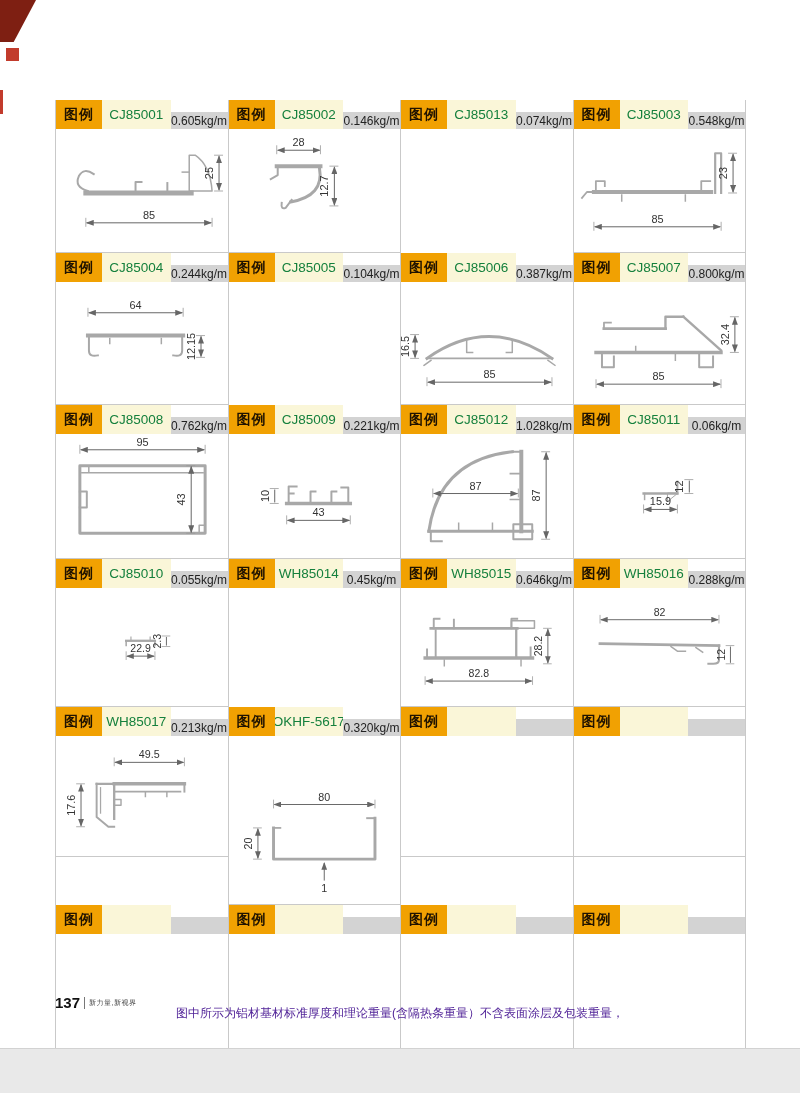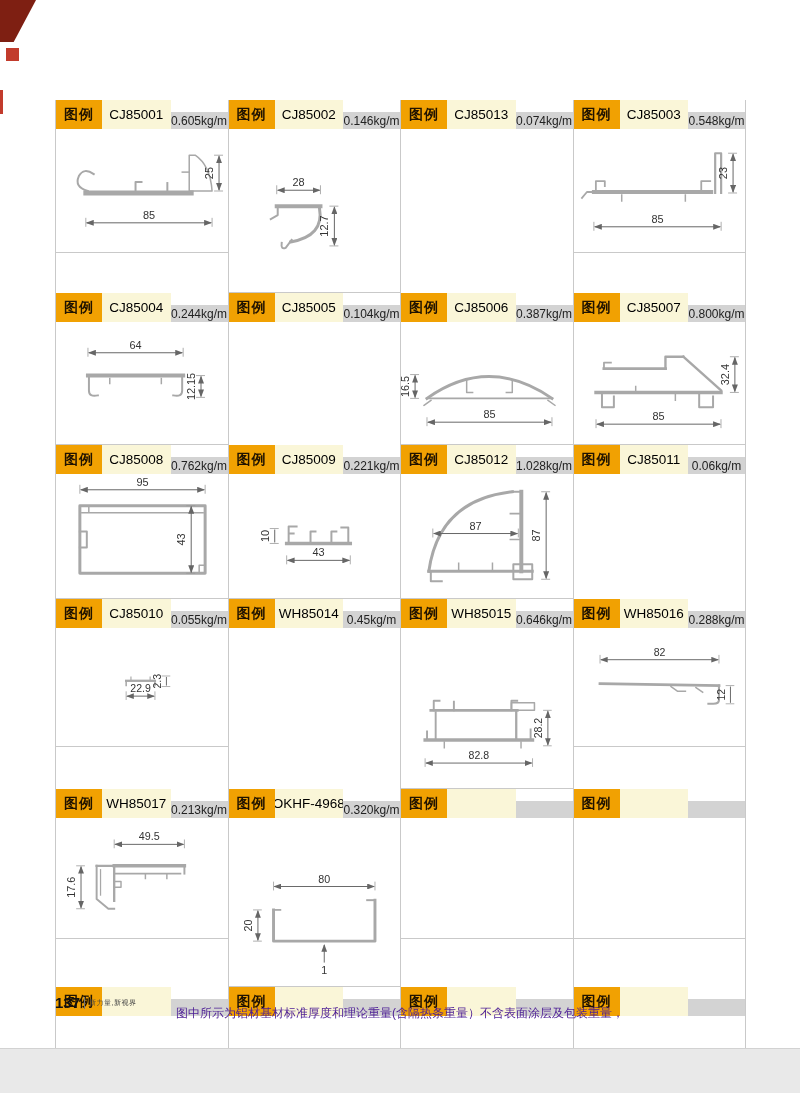--- a/index.html
+++ b/index.html
@@ -13,21 +13,21 @@
   .etab{position:absolute;left:0;top:90px;width:3px;height:24px;}
 
   
   .grid{position:absolute;left:55px;top:100px;width:690px;border-left:1px solid #c9c9c9;}
   .row{display:flex;}
   .cell{width:172.5px;box-sizing:border-box;border-right:1px solid #c9c9c9;}
   .chead{display:flex;height:29px;}
   .lg{width:46px;background:var(--orange,#F1A102);color:#201300;font-weight:bold;
       font-size:14px;display:flex;align-items:center;justify-content:center;letter-spacing:1px;}
   .code{flex:1;background:var(--cream,#FAF6D8);font-size:13.5px;display:flex;align-items:center;
-        justify-content:center;color:#000000;white-space:nowrap;overflow:hidden;}
+        justify-content:center;color:#15803d;white-space:nowrap;overflow:hidden;}
   .wt{width:57px;background:var(--gray,#D3D3D3);font-size:12px;display:flex;align-items:center;
       justify-content:center;color:#222;white-space:nowrap;margin-top:12px;}
   .cbody{border-bottom:1px solid #c9c9c9;background:#fff;display:flex;
          align-items:center;justify-content:center;}
 
   
   .prof{fill:none;stroke:#a8a8a8;stroke-linecap:square;stroke-linejoin:round;}
   .dim{stroke:#666;stroke-width:1;fill:none;}
   .ext{stroke:#999;stroke-width:0.8;fill:none;}
   .dlbl{font-family:"Liberation Sans",sans-serif;font-size:11px;fill:#333;}
@@ -76,21 +76,21 @@
               <text x="158" y="43" class="dlbl" text-anchor="middle" transform="rotate(-90 158 43)">25</text>
             </svg>
           </div>
         </div>
         <div class="cell">
           <div class="chead">
             <span class="lg">图例</span>
             <span class="code">CJ85002</span>
             <span class="wt">0.146kg/m</span>
           </div>
-          <div class="cbody" style="height: 123px; margin-top: 40px;">
+          <div class="cbody" style="height: 123px;">
             <svg width="171" height="122" viewBox="0 0 172 122" preserveAspectRatio="xMidYMid meet">
               <path d="M48 36 H92" class="prof" stroke-width="4"></path>
               <path d="M91 38 q5 28 -29 34" class="prof" stroke-width="3"></path>
               <path d="M49 36 v9 l-7 4" class="prof" stroke-width="2"></path>
               <path d="M63 70 l-6 8 q-5 2 -4 -5" class="prof" stroke-width="2"></path>
               <line x1="48" y1="15" x2="48" y2="24" class="ext"></line>
               <line x1="92" y1="15" x2="92" y2="24" class="ext"></line>
               <line x1="49" y1="20" x2="91" y2="20" class="dim" marker-start="url(#arwS)" marker-end="url(#arwE)"></line>
               <text x="70" y="16" class="dlbl" text-anchor="middle">28</text>
               <line x1="101" y1="36" x2="110" y2="36" class="ext"></line>
@@ -290,20 +290,36 @@
               <text x="140" y="60" class="dlbl" text-anchor="middle" transform="rotate(-90 140 60)">87</text>
             </svg>
           </div>
         </div>
         <div class="cell">
           <div class="chead">
             <span class="lg">图例</span>
             <span class="code">CJ85011</span>
             <span class="wt">0.06kg/m</span>
           </div>
+          <div class="cbody" style="height: 124px;">
+            <svg width="171" height="123" viewBox="0 0 172 122" preserveAspectRatio="xMidYMid meet">
+              <path d="M70 58 H104" class="prof" stroke-width="2.4"></path>
+              <path d="M71 58 v6" class="prof" stroke-width="1.5"></path>
+              <path d="M104 58 v-12" class="prof" stroke-width="2"></path>
+              <path d="M104 58 l-10 8 v-8 Z" class="prof" stroke-width="1" fill="#bbbbbb"></path>
+              <line x1="70" y1="69" x2="70" y2="78" class="ext"></line>
+              <line x1="104" y1="69" x2="104" y2="78" class="ext"></line>
+              <line x1="71" y1="74" x2="103" y2="74" class="dim" marker-start="url(#arwS)" marker-end="url(#arwE)"></line>
+              <text x="87" y="70" class="dlbl" text-anchor="middle">15.9</text>
+              <line x1="111" y1="44" x2="120" y2="44" class="ext"></line>
+              <line x1="111" y1="58" x2="120" y2="58" class="ext"></line>
+              <line x1="116" y1="45" x2="116" y2="57" class="dim"></line>
+              <text x="110" y="51" class="dlbl" text-anchor="middle" transform="rotate(-90 110 51)">12</text>
+            </svg>
+          </div>
         </div>
       </div>
       <div class="row">
         <div class="cell">
           <div class="chead">
             <span class="lg">图例</span>
             <span class="code">CJ85010</span>
             <span class="wt">0.055kg/m</span>
           </div>
           <div class="cbody" style="height: 118px; text-decoration: underline;">
@@ -328,21 +344,21 @@
             <span class="code">WH85014</span>
             <span class="wt">0.45kg/m</span>
           </div>
         </div>
         <div class="cell">
           <div class="chead">
             <span class="lg">图例</span>
             <span class="code">WH85015</span>
             <span class="wt">0.646kg/m</span>
           </div>
-          <div class="cbody" style="height: 118px; margin-top: 42px;">
+          <div class="cbody" style="height: 118px;">
             <svg width="171" height="117" viewBox="0 0 172 122" preserveAspectRatio="xMidYMid meet">
               <path d="M28 41 H118" class="prof" stroke-width="3"></path>
               <path d="M31 41 v-10 h6 M52 41 v-9 M112 41 v-10 h6" class="prof" stroke-width="2"></path>
               <path d="M112 33 h24 v8 h-24 Z" class="prof" stroke-width="1.6"></path>
               <path d="M22 72 H134" class="prof" stroke-width="3.5"></path>
               <path d="M24 72 v-9 M132 72 v-11" class="prof" stroke-width="2"></path>
               <path d="M117 43 V70" class="prof" stroke-width="2.4"></path>
               <path d="M33 43 V70" class="prof" stroke-width="2"></path>
               <path d="M42 74 v6 M122 74 v6" class="prof" stroke-width="1.5"></path>
               <line x1="22" y1="91" x2="22" y2="100" class="ext"></line>
@@ -404,21 +420,21 @@
               <line x1="19" y1="48" x2="28" y2="48" class="ext"></line>
               <line x1="19" y1="92" x2="28" y2="92" class="ext"></line>
               <line x1="24" y1="49" x2="24" y2="91" class="dim" marker-start="url(#arwS)" marker-end="url(#arwE)"></line>
               <text x="18" y="70" class="dlbl" text-anchor="middle" transform="rotate(-90 18 70)">17.6</text>
             </svg>
           </div>
         </div>
         <div class="cell">
           <div class="chead">
             <span class="lg">图例</span>
-            <span class="code">OKHF-4968</span>
+            <span class="code">OKHF-5617</span>
             <span class="wt">0.320kg/m</span>
           </div>
           <div class="cbody" style="height: 120px; margin-top: 48px;">
             <svg width="171" height="119" viewBox="0 0 172 122" preserveAspectRatio="xMidYMid meet">
               <path d="M44 44 V76 H148 V34" class="prof" stroke-width="3"></path>
               <path d="M148 34 h-8" class="prof" stroke-width="2"></path>
               <path d="M44 44 h7" class="prof" stroke-width="1.8"></path>
               <line x1="44" y1="15" x2="44" y2="24" class="ext"></line>
               <line x1="148" y1="15" x2="148" y2="24" class="ext"></line>
               <line x1="45" y1="20" x2="147" y2="20" class="dim" marker-start="url(#arwS)" marker-end="url(#arwE)"></line>

